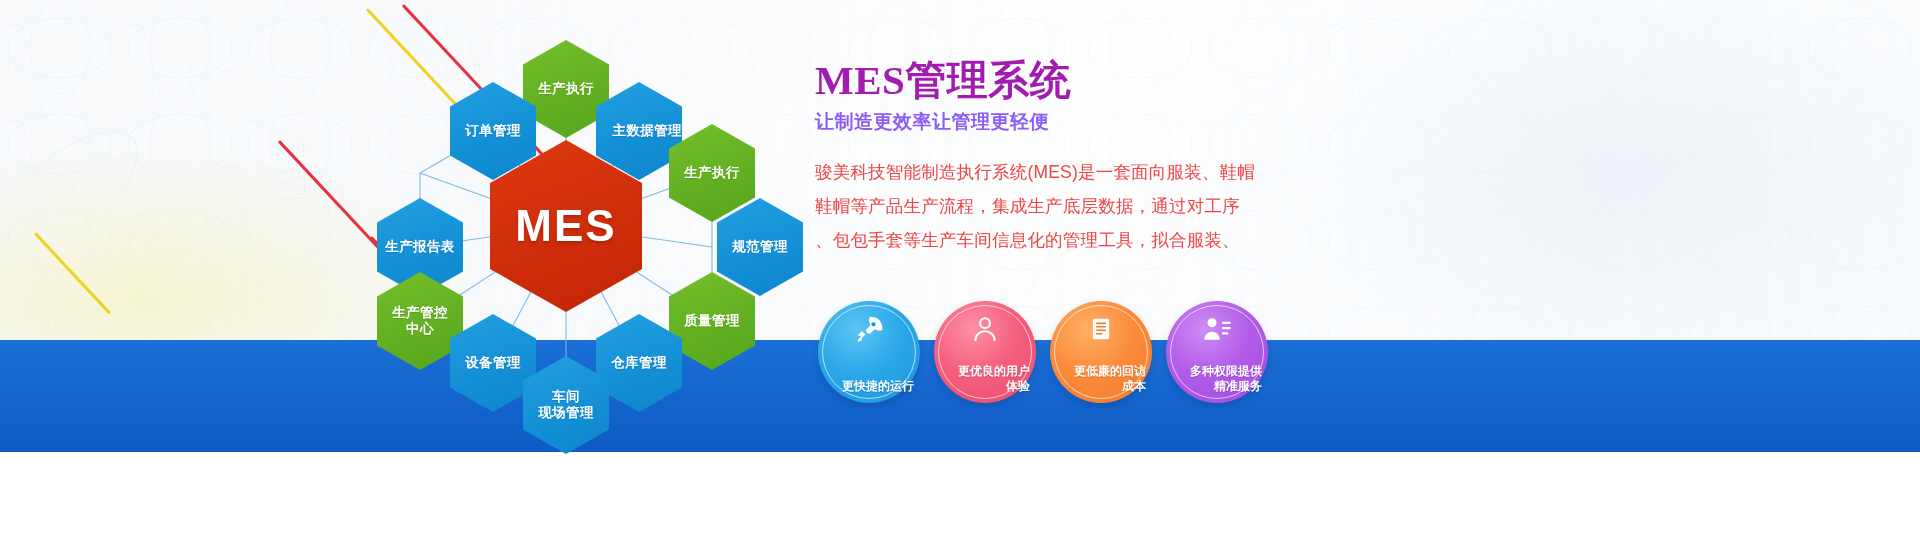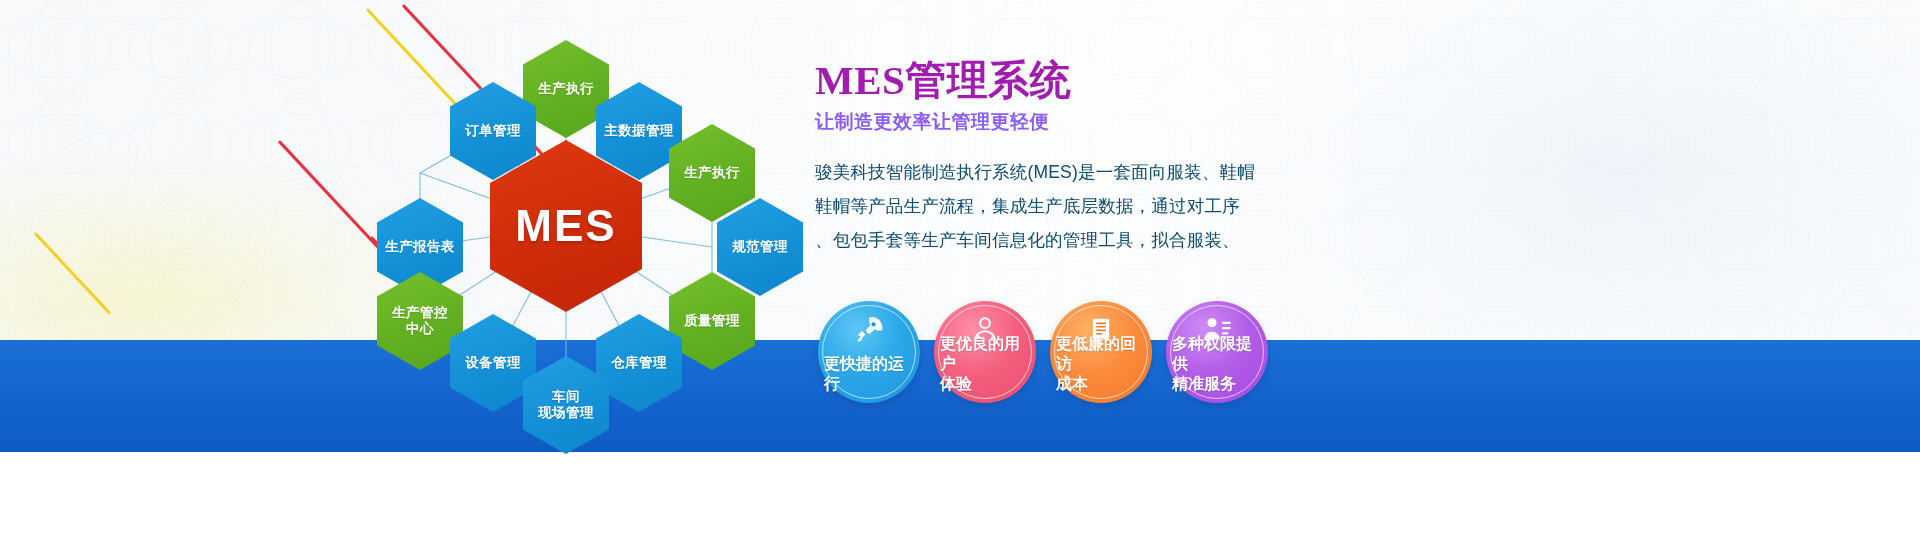--- a/index.html
+++ b/index.html
@@ -69,21 +69,21 @@
   .title{
     font-family:"Liberation Serif","DejaVu Serif",serif;
     font-size:41px;font-weight:bold;color:#a21caf;letter-spacing:.5px;
     margin:0 0 6px 0;line-height:1.1;
   }
   .subtitle{
     font-size:19px;color:#8b5cf6;font-weight:700;letter-spacing:.5px;
     margin:0 0 20px 0;
   }
   .para{
-    font-size:17.5px;color:#0c4a6e;line-height:1.95;letter-spacing:.2px;
+    font-size:17.5px;color:#ef4444;line-height:1.95;letter-spacing:.2px;
     margin:0;width:455px;
   }
   .para .ln{display:block;white-space:nowrap;}
   .para .ln.i1{text-indent:0;}
 
   
   #badges{position:absolute;left:818px;top:301px;display:flex;gap:14px;}
   .badge{
     width:102px;height:102px;border-radius:50%;
     position:relative;display:flex;flex-direction:column;
@@ -93,21 +93,21 @@
   }
   .badge::after{
     content:"";position:absolute;left:4px;top:4px;right:4px;bottom:4px;
     border-radius:50%;border:1.5px solid rgba(255,255,255,.65);pointer-events:none;
   }
   .badge .bicon{
     position:absolute;left:0;right:0;top:13px;height:30px;
     display:flex;align-items:center;justify-content:center;color:#fff;
   }
   .badge .blabel{
-    color:#ffffff;font-size:16px;line-height:1.25;text-align:left;
+    color:#ffffff;font-size:12px;line-height:1.25;text-align:right;
     font-weight:600;width:90px;text-shadow:0 1px 1px rgba(0,0,0,.18);
     position:relative;z-index:2;
   }
   .b-blue  {background:radial-gradient(circle at 38% 28%, #5dc6f5 0%, #2aa8e8 45%, #1b93dd 100%);}
   .b-pink  {background:radial-gradient(circle at 38% 28%, #ff8fa6 0%, #f4607e 45%, #ec4a6d 100%);}
   .b-orange{background:radial-gradient(circle at 38% 28%, #ffb066 0%, #fb8c3c 45%, #f4782a 100%);}
   .b-purple{background:radial-gradient(circle at 38% 28%, #cf8cf5 0%, #b25de8 45%, #a348e2 100%);}
 </style>
 </head>
 <body>
@@ -194,21 +194,21 @@
         <line x1="236" y1="385" x2="309" y2="343"></line>
       </g>
     </svg>
 
   <div class="hex small green" style="left: 193px; top: 20px;">
         <span>生产执行</span>
       </div>
       <div class="hex small blue" style="left: 120px; top: 62px;">
         <span>订单管理</span>
       </div>
-      <div class="hex small blue" style="left: 266px; top: 62px;">
+      <div class="hex small blue" style="left: 266px; top: 62px; justify-content: flex-end;">
         <span>主数据管理</span>
       </div>
       <div class="hex small green" style="left: 339px; top: 104px;">
         <span>生产执行</span>
       </div>
       <div class="hex small blue" style="left: 47px; top: 178px;">
         <span>生产报告表</span>
       </div>
       <div class="hex small blue" style="left: 339px; top: 178px; margin-left: 48px;">
         <span>规范管理</span>

